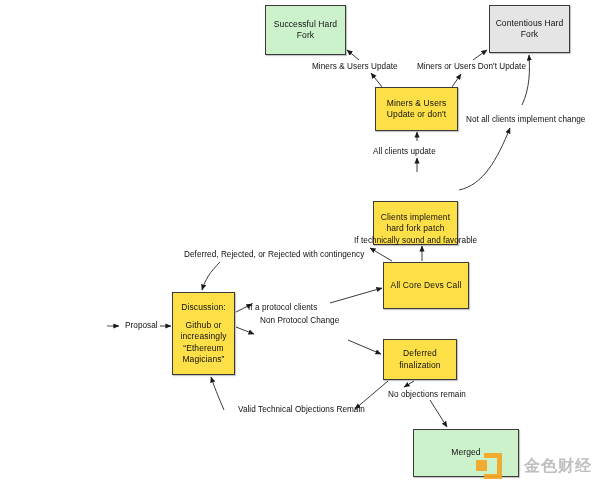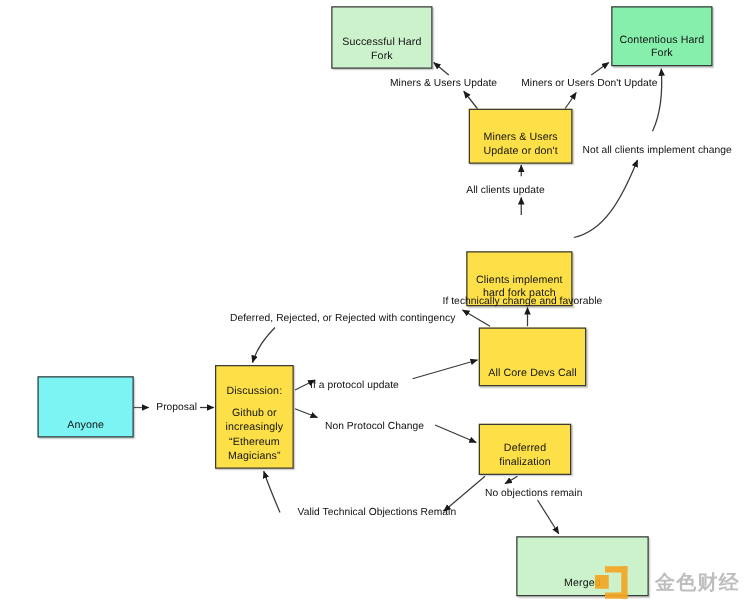--- a/index.html
+++ b/index.html
@@ -26,33 +26,33 @@
     left: 0; top: 0;
     width: 600px;
     height: 487px;
     pointer-events: none;
   }
   .node {
     position: absolute;
     box-sizing: border-box;
     border: 1px solid #3a3a3a;
     display: flex;
-    align-items: flex-end;
+    align-items: center;
     justify-content: center;
     text-align: center;
     font-size: 8.5px;
     line-height: 1.32;
     letter-spacing: 0.1px;
     color: #111111;
     padding: 4px;
     box-shadow: 1px 1px 1px rgba(0,0,0,0.22);
   }
   .node.white  { background: #fde047; }
   .node.green  { background: #ccf2cc; }
-  .node.red    { background: #86efac; }
+  .node.red    { background: #e5e5e5; }
   .node.cyan   { background: #7df4f4; }
 
   .node .lines { width: 100%; }
   .node .lines div { white-space: nowrap; }
   .node .gap { height: 7px; }
 
   .edge-label {
     position: absolute;
     font-size: 8.2px;
     line-height: 1.2;
@@ -184,25 +184,20 @@
       <div>Magicians”</div>
     </div>
   </div>
 
   <div class="node white" style="left:383px; top:262px; width:86px; height:47px;">
     <div class="lines">
       <div>All Core Devs Call</div>
     </div>
   </div>
 
-  <div class="node cyan" style="left:30px; top:301px; width:77px; height:49px;">
-    <div class="lines">
-      <div>Anyone</div>
-    </div>
-  </div>
 
   <div class="node white" style="left:383px; top:339px; width:74px; height:41px;">
     <div class="lines">
       <div>Deferred</div>
       <div>finalization</div>
     </div>
   </div>
 
   <div class="node green" style="left:413px; top:429px; width:106px; height:48px;">
     <div class="lines">
@@ -211,29 +206,29 @@
   </div>
 
   <div class="edge-label" style="left:312px; top:62px;">Miners &amp; Users Update</div>
 
   <div class="edge-label" style="left:417px; top:62px;">Miners or Users Don't Update</div>
 
   <div class="edge-label" style="left:466px; top:115px;">Not all clients implement change</div>
 
   <div class="edge-label" style="left:373px; top:147px;">All clients update</div>
 
-  <div class="edge-label" style="left:354px; top:236px;">If technically change and favorable</div>
+  <div class="edge-label" style="left:354px; top:236px;">If technically sound and favorable</div>
 
   <div class="edge-label" style="left:184px; top:250px;">Deferred, Rejected, or Rejected with contingency</div>
 
-  <div class="edge-label" style="left:248px; top:303px;">If a protocol update</div>
+  <div class="edge-label" style="left:248px; top:303px;">If a protocol clients</div>
 
   <div class="edge-label" style="left:125px; top:321px;">Proposal</div>
 
-  <div class="edge-label" style="left:260px; top:336px;">Non Protocol Change</div>
+  <div class="edge-label" style="left:260px; top:316px;">Non Protocol Change</div>
 
   <div class="edge-label" style="left:388px; top:390px;">No objections remain</div>
 
   <div class="edge-label" style="left:238px; top:405px;">Valid Technical Objections Remain</div>
 
   <div id="watermark">
     <div class="mark">
       <div class="sq-a"></div>
       <div class="sq-b"></div>
     </div>

